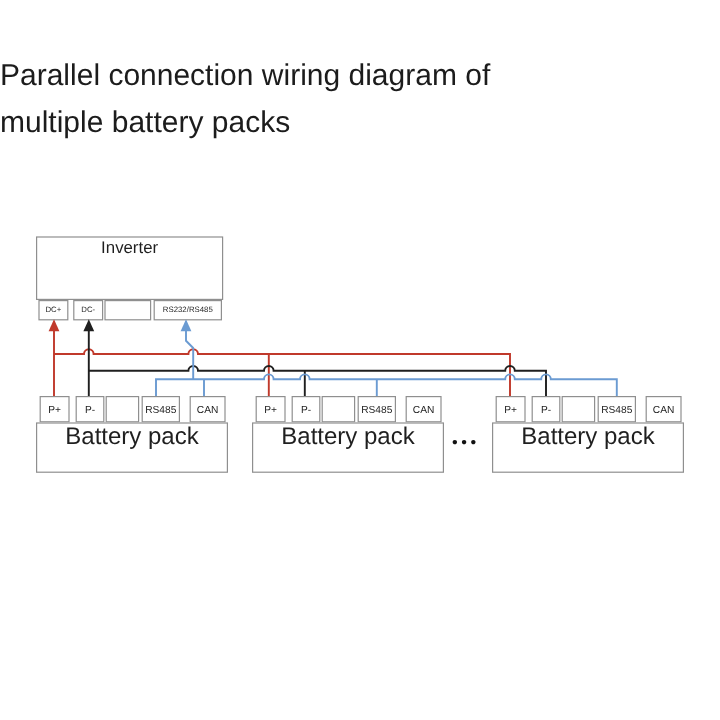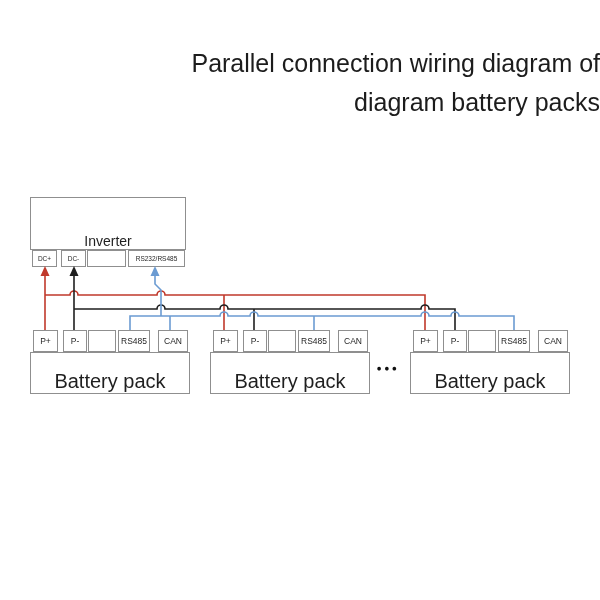--- a/index.html
+++ b/index.html
@@ -1,27 +1,27 @@
 <!DOCTYPE html>
 <html><head>
 <meta charset="utf-8">
 <style>
   html,body{margin:0;padding:0;}
   .canvas{
     position:relative;width:600px;height:600px;background:#ffffff;overflow:hidden;
     font-family:"Liberation Sans", sans-serif;color:#1f1f1f;
   }
   .title{
-    position:absolute;top:44px;left:0;width:600px;text-align:right;
+    position:absolute;top:44px;left:0;width:600px;text-align:left;
     font-size:25px;line-height:39px;color:#1c1c1c;font-weight:400;
   }
   .box-wrap{position:absolute;box-sizing:border-box;}
   .main-box{
     position:absolute;box-sizing:border-box;border:1px solid #8f8f8f;background:#fff;
-    display:flex;align-items:flex-end;justify-content:center;
+    display:flex;align-items:flex-start;justify-content:center;
   }
   .term{
     position:absolute;box-sizing:border-box;border:1px solid #8f8f8f;background:#fff;
     display:flex;align-items:center;justify-content:center;
     white-space:nowrap;overflow:hidden;
   }
   .inv-term{font-size:6.5px;letter-spacing:0px;}
   .bat-term{font-size:8.5px;}
   .inverter-label{font-size:14px;}
   .battery-label{font-size:20px;}
@@ -31,21 +31,21 @@
   }
   svg.wires{position:absolute;left:0;top:0;pointer-events:none;}
 </style>
 </head>
 <body>
 
 <div class="canvas">
 
   <div class="title">
     <div>Parallel connection wiring diagram of</div>
-    <div>diagram battery packs</div>
+    <div>multiple battery packs</div>
   </div>
 
   <div class="box-wrap" style="left:30px;top:197px;width:156px;height:70px;">
     <div class="main-box" style="left:0;top:0;width:156px;height:53px;">
       <span class="inverter-label">Inverter</span>
     </div>
     <div class="term inv-term" style="left:2px;top:53px;width:25px;height:17px;">DC+</div>
     <div class="term inv-term" style="left:31px;top:53px;width:25px;height:17px;">DC-</div>
     <div class="term inv-term" style="left:57px;top:53px;width:39px;height:17px;"></div>
     <div class="term inv-term" style="left:98px;top:53px;width:57px;height:17px;">RS232/RS485</div>

